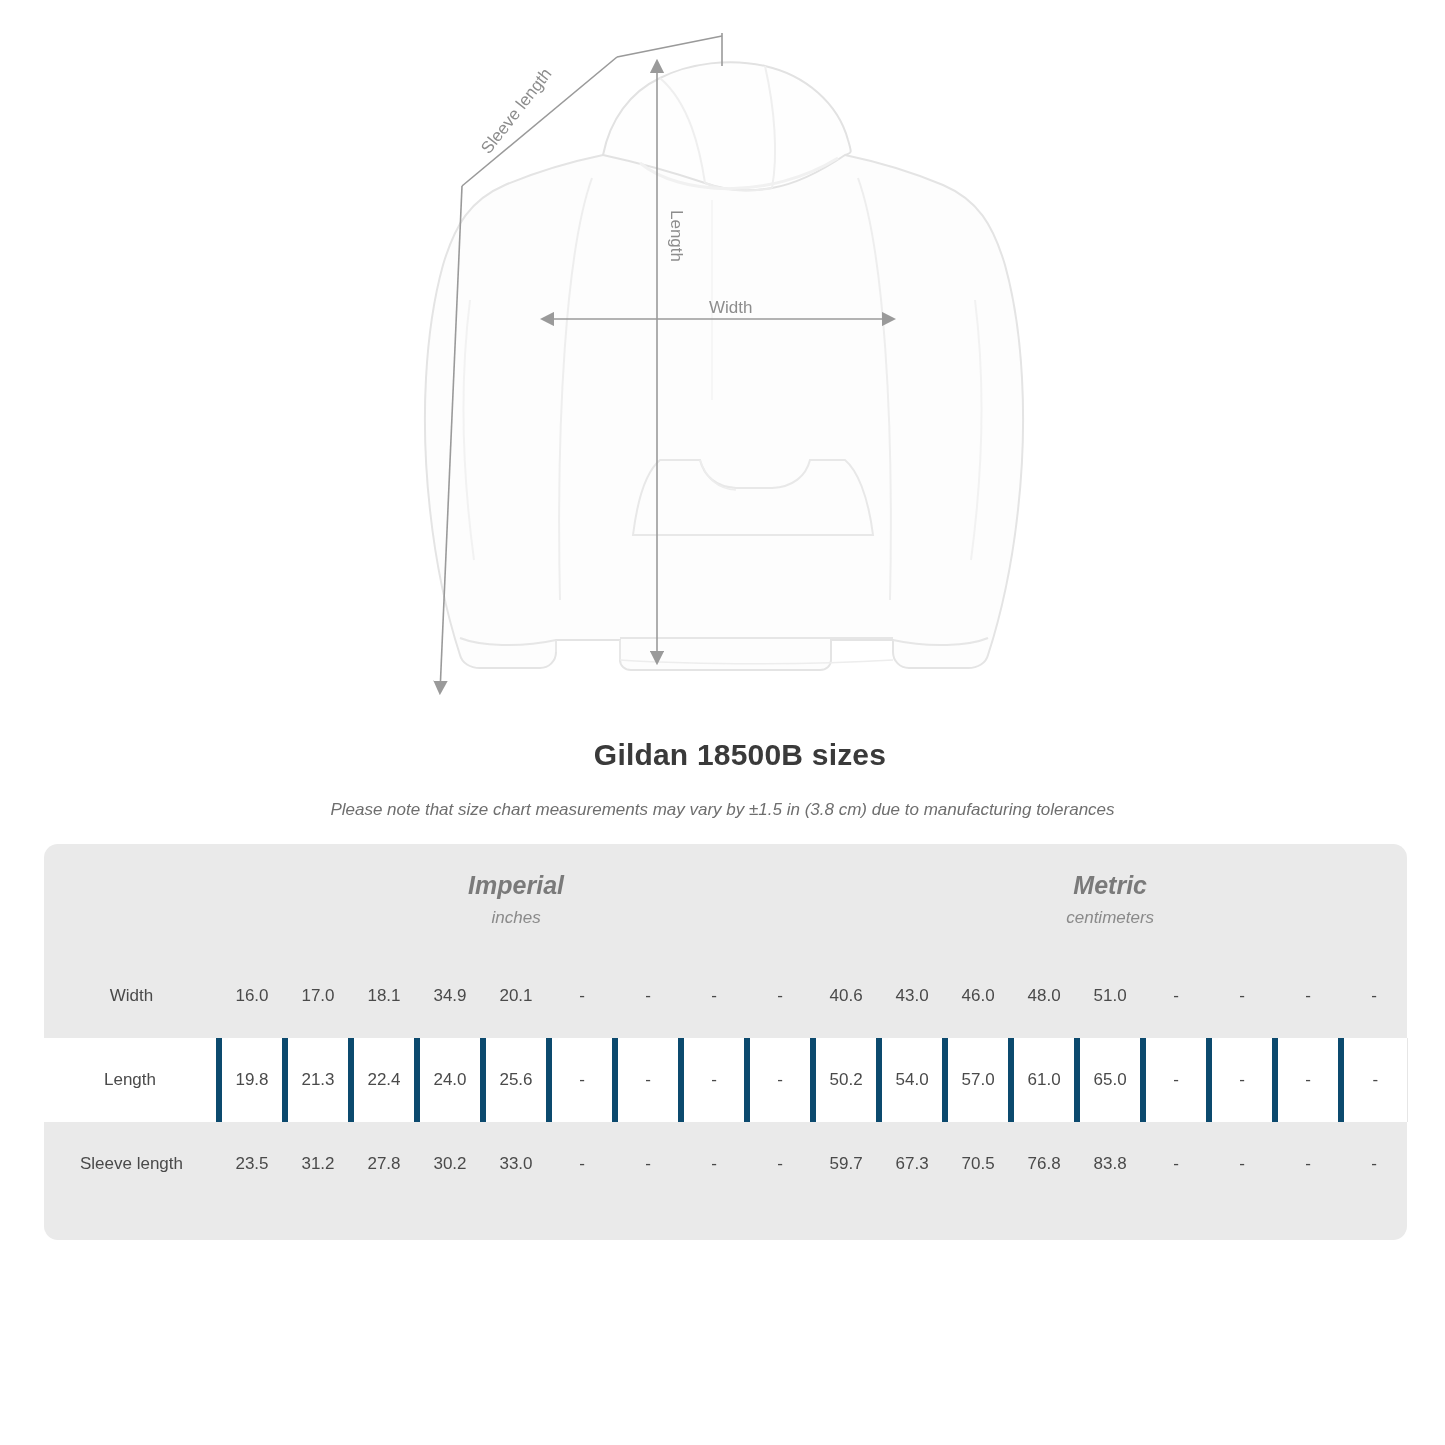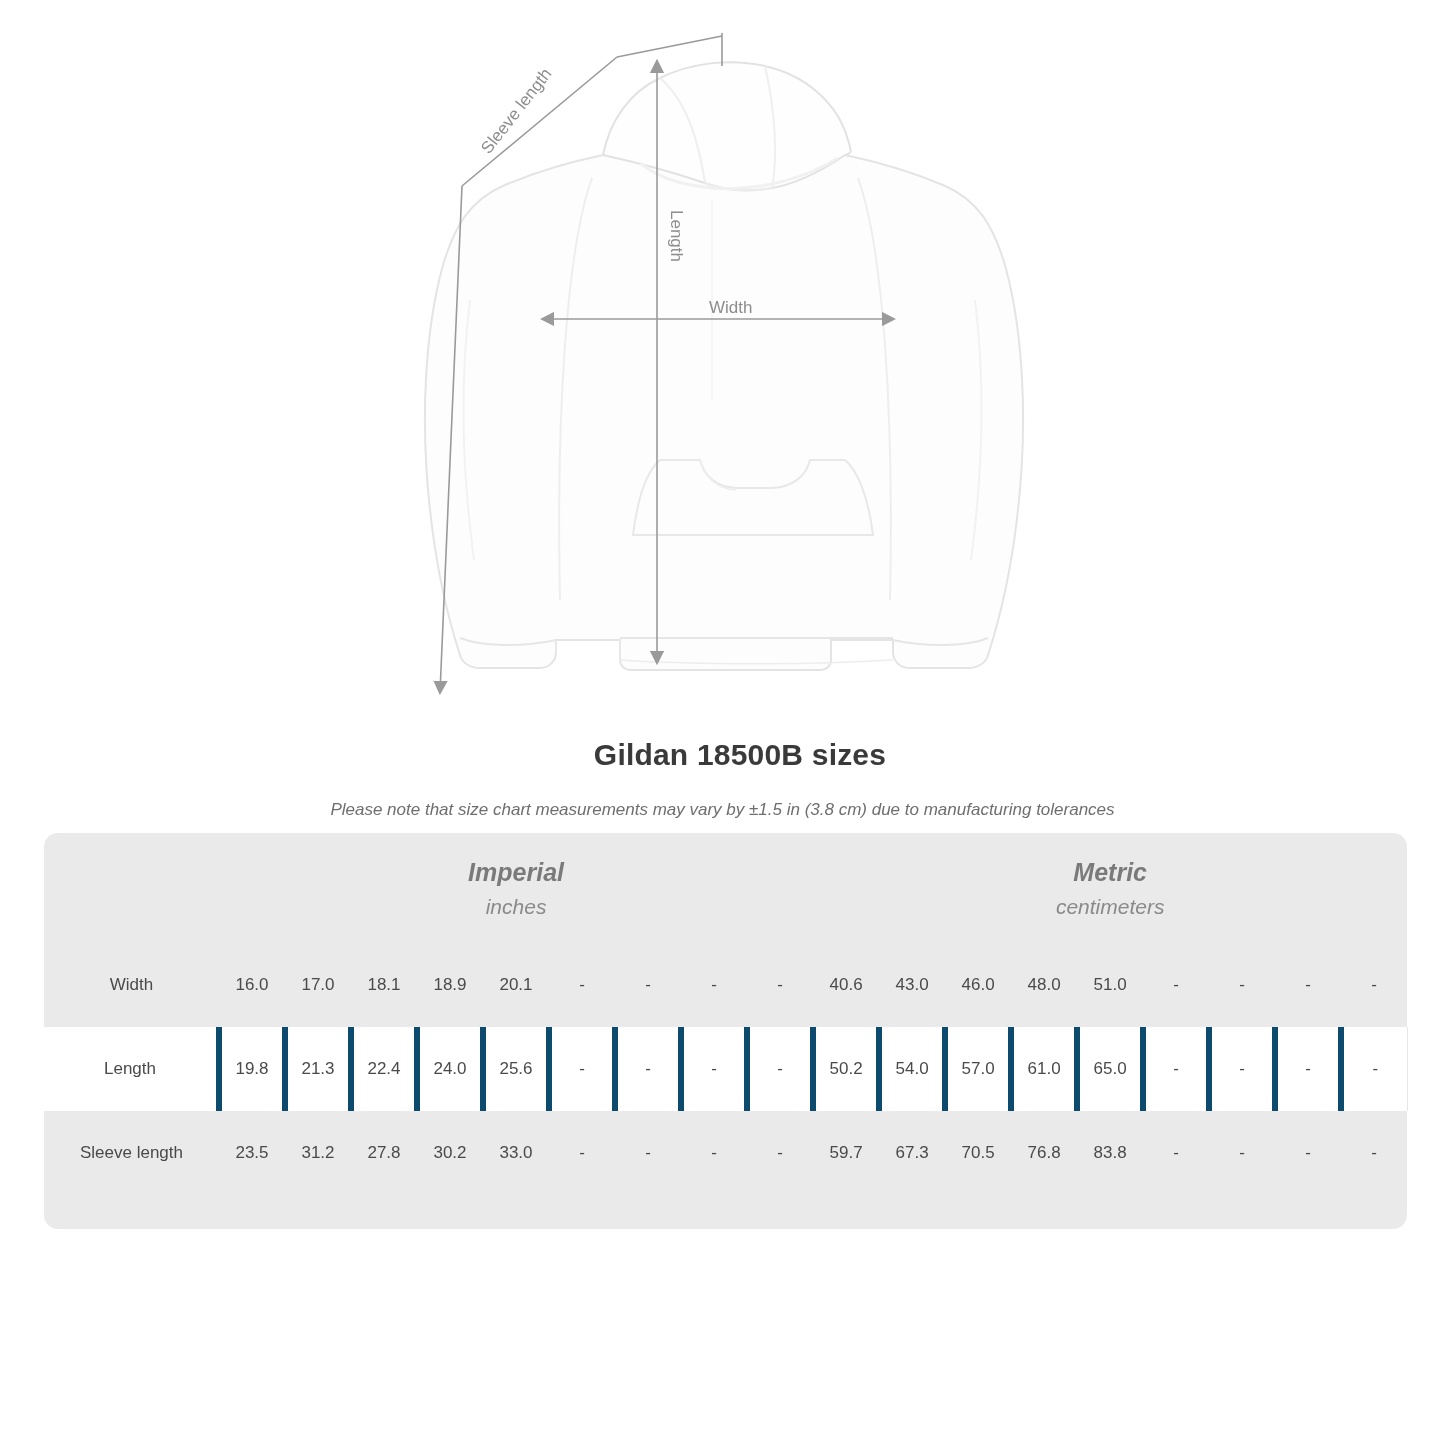--- a/index.html
+++ b/index.html
@@ -44,21 +44,21 @@
   }
   .chart-note {
     font-size: 17px;
     font-style: italic;
     color: #6e6e6e;
     margin-top: 28px;
   }
 
   
   .table-wrap {
-    margin: 13px 44px 0 44px;
+    margin: 24px 44px 0 44px;
     width: 1357px;
   }
   table.size-table {
     border-collapse: collapse;
     width: 100%;
     table-layout: fixed;
   }
   table.size-table td, table.size-table th {
     text-align: center;
     vertical-align: middle;
@@ -80,21 +80,21 @@
     border-top-right-radius: 14px;
   }
   .unit-name {
     font-size: 25px;
     font-style: italic;
     font-weight: bold;
     color: #7a7a7a;
     line-height: 1.25;
   }
   .unit-sub {
-    font-size: 21px;
+    font-size: 17px;
     font-style: italic;
     color: #8a8a8a;
     margin-top: 6px;
   }
 
   .head-row td {
     height: 78px;
     background: #ffffff;
     font-weight: bold;
     color: #4a4a4a;
@@ -262,21 +262,21 @@
             <div class="unit-sub">centimeters</div>
           </td>
         </tr>
 
 
         <tr class="data-row row-shaded">
           <td class="rowlabel">Width</td>
           <td class="sep">16.0</td>
           <td class="sep">17.0</td>
           <td class="sep">18.1</td>
-          <td class="sep">18.9</td>
+          <td class="sep">34.9</td>
           <td class="sep">20.1</td>
           <td class="sep">-</td>
           <td class="sep">-</td>
           <td class="sep">-</td>
           <td class="sep">-</td>
           <td class="sep">40.6</td>
           <td class="sep">43.0</td>
           <td class="sep">46.0</td>
           <td class="sep">48.0</td>
           <td class="sep">51.0</td>

